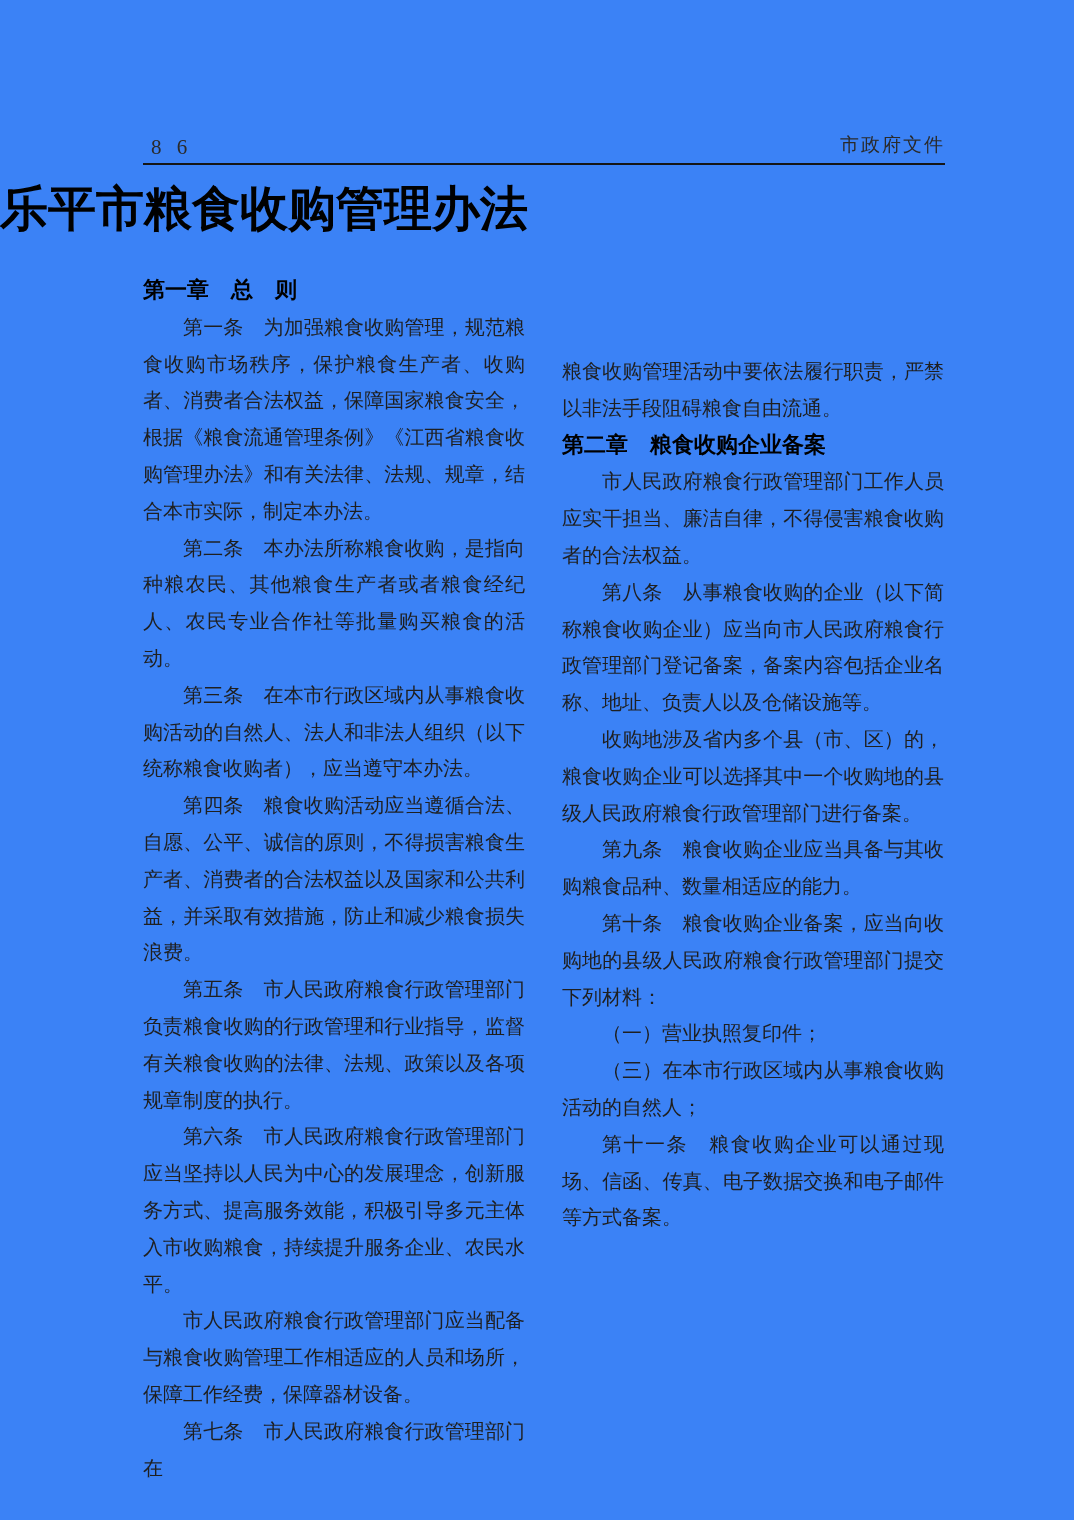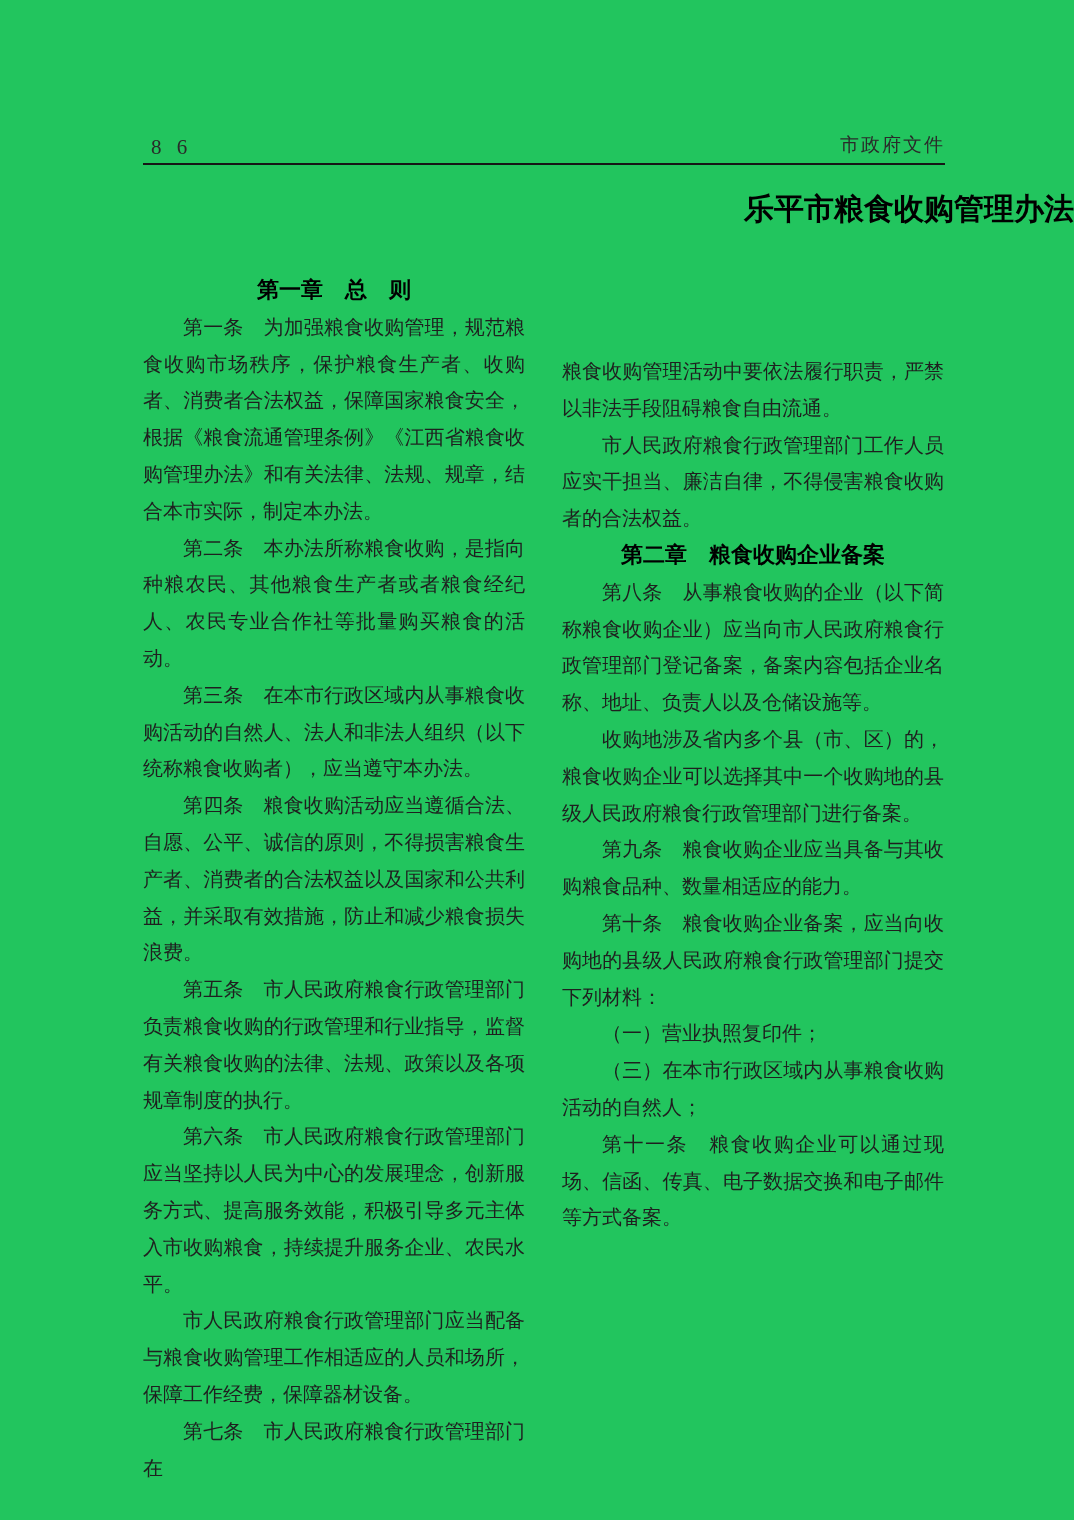--- a/index.html
+++ b/index.html
@@ -1,21 +1,21 @@
 <!DOCTYPE html>
 <html lang="zh"><head>
 <meta charset="utf-8">
 <style>
   html, body { margin: 0; padding: 0; background: #e9e9e9; }
   .page {
     position: relative;
     width: 1074px;
     height: 1520px;
     margin: 0 auto;
-    background: #22c55e;
+    background: #3b82f6;
     overflow: hidden;
     font-family: "Liberation Serif", "DejaVu Serif", serif;
     color: #1f1f1f;
   }
   
   .header-row {
     position: absolute;
     left: 143px;
     top: 132px;
     width: 802px;
@@ -45,24 +45,24 @@
     height: 0;
     border-top: 2px solid #161616;
   }
   
   .doc-title {
     position: absolute;
     left: 0;
     top: 183px;
     width: 1074px;
     margin: 0;
-    text-align: right;
+    text-align: left;
     font-family: "Liberation Sans", "DejaVu Sans", sans-serif;
     font-weight: 700;
-    font-size: 30px;
+    font-size: 48px;
     line-height: 52px;
     color: #000000;
     letter-spacing: 0px;
   }
   
   .columns {
     position: absolute;
     left: 143px;
     top: 272px;
     width: 802px;
@@ -75,21 +75,21 @@
     margin: 0;
     font-size: 20px;
     line-height: 36.8px;
     text-align: justify;
     text-justify: inter-ideograph;
     color: #1f1f1f;
   }
   .block.article, .block.para { text-indent: 2em; }
   .block.cont { text-indent: 0; margin-top: 44px; }
   .block.chapter {
-    text-align: center;
+    text-align: left;
     text-indent: 0;
     font-family: "Liberation Sans", "DejaVu Sans", sans-serif;
     font-weight: 700;
     font-size: 22px;
     color: #000000;
   }
   .art-num { color: #1f1f1f; font-family: Liberation Serif, serif; }
 </style>
 </head>
 <body>
@@ -111,22 +111,22 @@
         <p class="block article"><span class="art-num">第二条</span>　本办法所称粮食收购，是指向种粮农民、其他粮食生产者或者粮食经纪人、农民专业合作社等批量购买粮食的活动。</p>
         <p class="block article"><span class="art-num">第三条</span>　在本市行政区域内从事粮食收购活动的自然人、法人和非法人组织（以下统称粮食收购者），应当遵守本办法。</p>
         <p class="block article"><span class="art-num">第四条</span>　粮食收购活动应当遵循合法、自愿、公平、诚信的原则，不得损害粮食生产者、消费者的合法权益以及国家和公共利益，并采取有效措施，防止和减少粮食损失浪费。</p>
         <p class="block article"><span class="art-num">第五条</span>　市人民政府粮食行政管理部门负责粮食收购的行政管理和行业指导，监督有关粮食收购的法律、法规、政策以及各项规章制度的执行。</p>
         <p class="block article"><span class="art-num">第六条</span>　市人民政府粮食行政管理部门应当坚持以人民为中心的发展理念，创新服务方式、提高服务效能，积极引导多元主体入市收购粮食，持续提升服务企业、农民水平。</p>
         <p class="block para">市人民政府粮食行政管理部门应当配备与粮食收购管理工作相适应的人员和场所，保障工作经费，保障器材设备。</p>
         <p class="block article"><span class="art-num">第七条</span>　市人民政府粮食行政管理部门在</p>
       </div>
     <div class="col col-right">
         <p class="block cont">粮食收购管理活动中要依法履行职责，严禁以非法手段阻碍粮食自由流通。</p>
+        <p class="block chapter">第二章　粮食收购企业备案</p>
         <p class="block para">市人民政府粮食行政管理部门工作人员应实干担当、廉洁自律，不得侵害粮食收购者的合法权益。</p>
-        <p class="block chapter">第二章　粮食收购企业备案</p>
         <p class="block article"><span class="art-num">第八条</span>　从事粮食收购的企业（以下简称粮食收购企业）应当向市人民政府粮食行政管理部门登记备案，备案内容包括企业名称、地址、负责人以及仓储设施等。</p>
         <p class="block para">收购地涉及省内多个县（市、区）的，粮食收购企业可以选择其中一个收购地的县级人民政府粮食行政管理部门进行备案。</p>
         <p class="block article"><span class="art-num">第九条</span>　粮食收购企业应当具备与其收购粮食品种、数量相适应的能力。</p>
         <p class="block article"><span class="art-num">第十条</span>　粮食收购企业备案，应当向收购地的县级人民政府粮食行政管理部门提交下列材料：</p>
         <p class="block para">（一）营业执照复印件；</p>
         <p class="block para">（三）在本市行政区域内从事粮食收购活动的自然人；</p>
         <p class="block article"><span class="art-num">第十一条</span>　粮食收购企业可以通过现场、信函、传真、电子数据交换和电子邮件等方式备案。</p>
       </div>
   </div>
 

